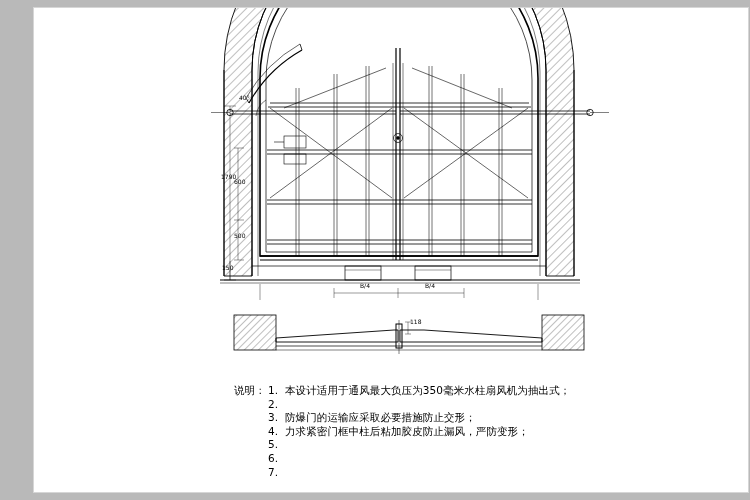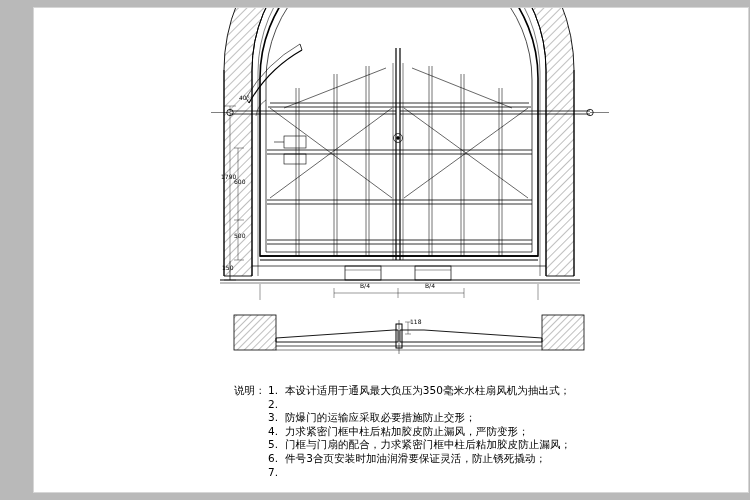--- a/index.html
+++ b/index.html
@@ -260,26 +260,24 @@
         <span class="note-text">防爆门的运输应采取必要措施防止交形；</span>
       </div>
       <div class="note-row">
         <span class="note-label"></span>
         <span class="note-num">4.</span>
         <span class="note-text">力求紧密门框中柱后粘加胶皮防止漏风，严防变形；</span>
       </div>
       <div class="note-row">
         <span class="note-label"></span>
         <span class="note-num">5.</span>
-        <span class="note-text">门框与门扇的配合，力求紧密门框中柱后粘加胶皮防止漏风；</span>
       </div>
       <div class="note-row">
         <span class="note-label"></span>
         <span class="note-num">6.</span>
-        <span class="note-text">件号3合页安装时加油润滑要保证灵活，防止锈死撬动；</span>
       </div>
       <div class="note-row">
         <span class="note-label"></span>
         <span class="note-num">7.</span>
       </div>
     </div>
 
   </div>
 </div>
 

